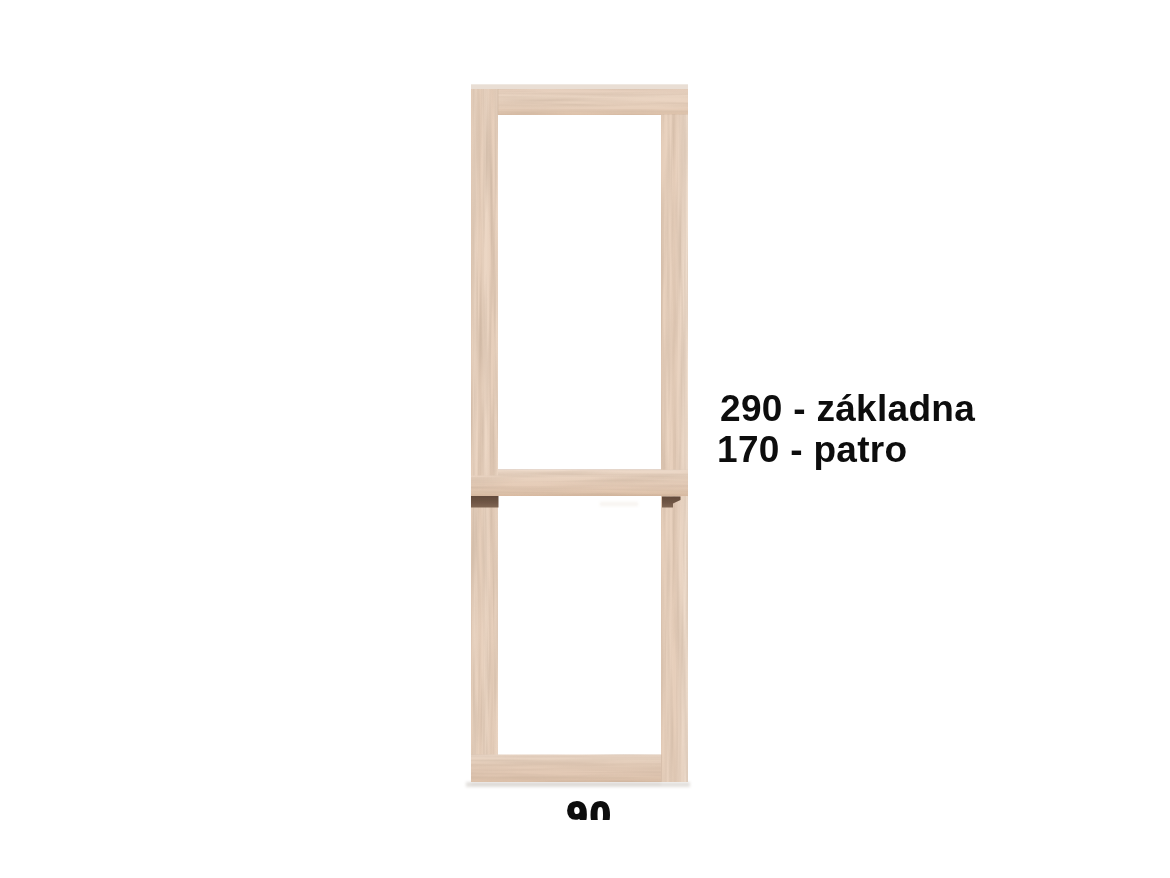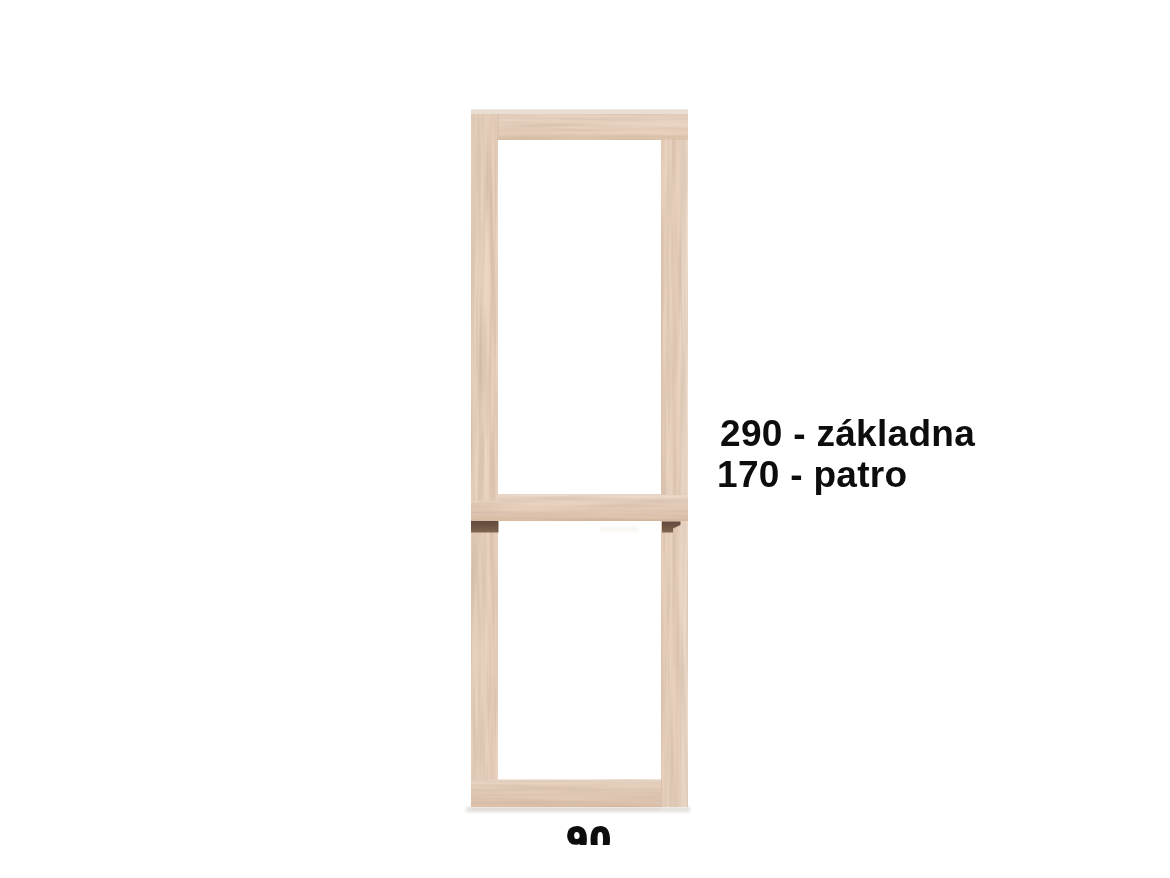--- a/index.html
+++ b/index.html
@@ -1,17 +1,17 @@
 <!DOCTYPE html>
 <html><head>
 <meta charset="utf-8">
 <style>
   html,body{margin:0;padding:0;background:#ffffff;}
   .stage{position:relative;width:1170px;height:820px;background:#ffffff;overflow:hidden;
-         font-family:"Liberation Sans", sans-serif;margin-top:25px;}
+         font-family:"Liberation Sans", sans-serif;}
 </style>
 </head>
 <body>
 <div class="stage">
 <svg width="1170" height="878" viewBox="0 0 1170 878" xmlns="http://www.w3.org/2000/svg">
   <defs>
 
     <linearGradient id="postG" x1="0" y1="0" x2="1" y2="0">
       <stop offset="0" stop-color="#e2cab6"></stop>
       <stop offset="0.14" stop-color="#ebd6c4"></stop>

